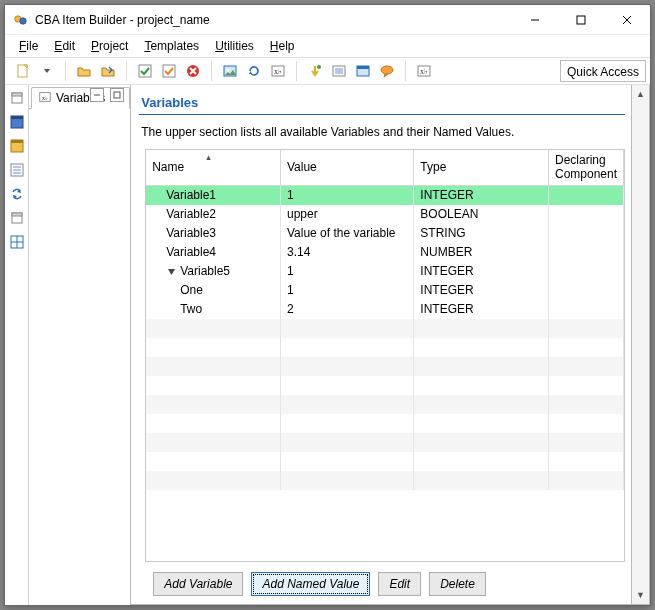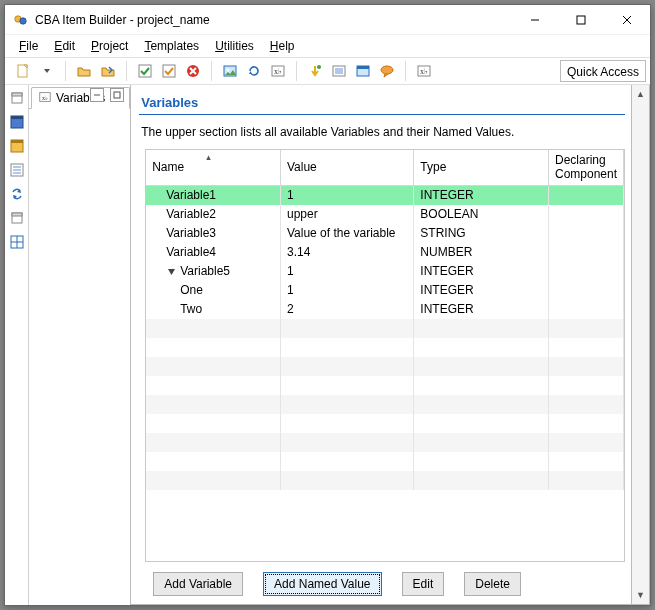--- a/index.html
+++ b/index.html
@@ -220,22 +220,23 @@
   .expander {
     display: inline-flex;
     width: 10px; height: 10px;
     align-items: center; justify-content: center;
     margin-right: 4px;
     font-size: 10px;
     color: #333;
   }
   .button-row {
     display: flex;
-    gap: 20px;
+    gap: 8px;
     padding: 10px 0 0 14px;
+    font-style: italic;
   }
   .button-row button {
     font: inherit;
     font-size: 12px;
     background: #e9e9e9;
     border: 1px solid #adadad;
     padding: 4px 10px;
   }
   .button-row button.focused {
     outline: 1px dotted #000;

